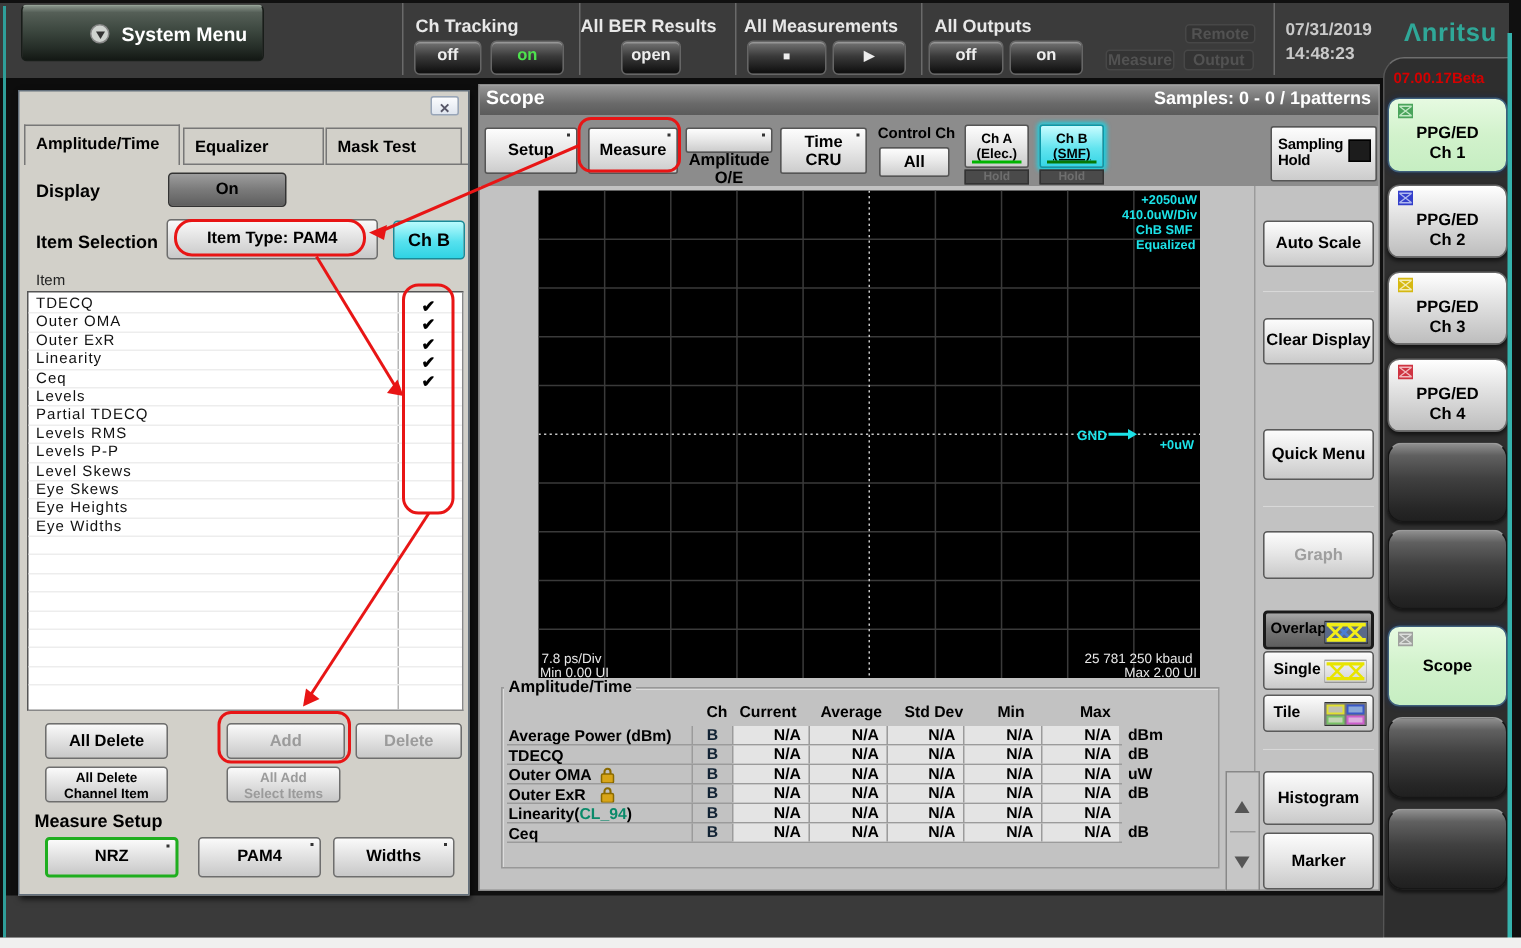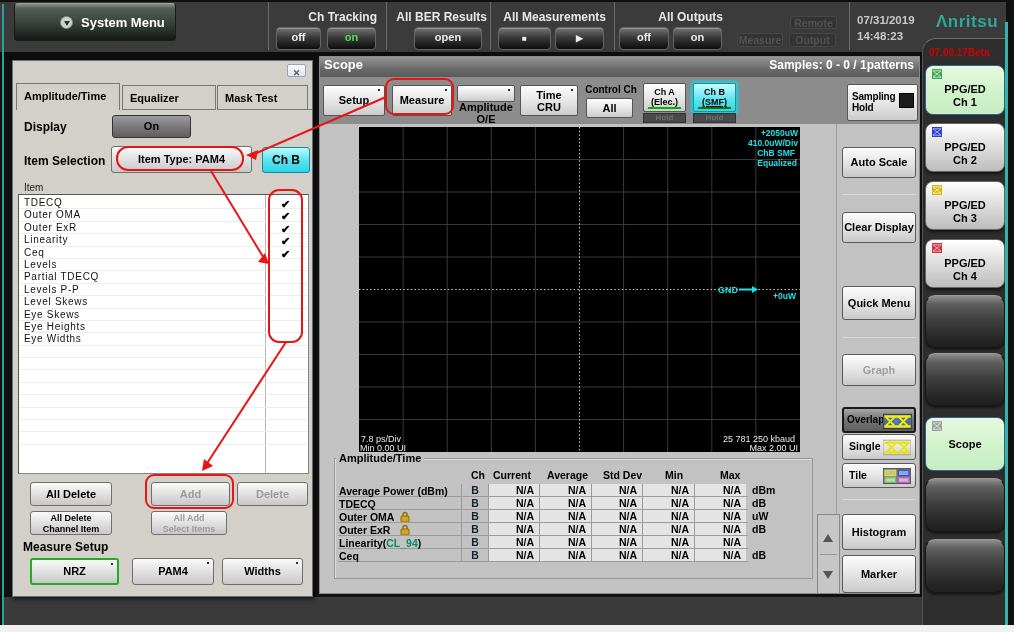--- a/index.html
+++ b/index.html
@@ -4,21 +4,21 @@
 <style>
 * { margin:0; padding:0; box-sizing:border-box; }
 html,body { width:1014px; height:632px; overflow:hidden; background:#101010; }
 body { font-family:"Liberation Sans", sans-serif; position:relative; }
 .abs { position:absolute; }
 
 
 #topbar { left:0; top:2px; width:1006px; height:50px; background:#3b3b3b; }
 #topstrip { left:0; top:52px; width:1006px; height:8px; background:#0d0d0d; }
 .vsep { position:absolute; top:2px; width:1px; height:48px; background:#6a6a6a; }
-.toplabel { position:absolute; top:10px; color:#e8e8e8; font-size:12px; font-weight:bold; text-align:right; }
+.toplabel { position:absolute; top:10px; color:#e8e8e8; font-size:12px; font-weight:bold; text-align:left; }
 .dbtn { position:absolute; height:23px; background:linear-gradient(#757575,#3a3a3a 45%,#111 95%); border:1px solid #666; border-radius:4px; color:#eee; font-size:11px; font-weight:bold; text-align:center; box-shadow:inset 0 1px 0 rgba(255,255,255,.25); }
 .dbtn span { position:relative; top:3px; }
 .gbtn { position:absolute; background:#343434; border:1px solid #474747; border-radius:3px; color:#525252; font-size:10.5px; font-weight:bold; text-align:center; overflow:hidden; }
 
 #sysmenu { left:14px; top:3px; width:162px; height:38px; border-radius:4px; background:linear-gradient(180deg,#87938a 0%,#555f57 12%,#39443c 50%,#252d27 78%,#131814 100%); border:1px solid #181d19; border-top-color:#96a398; color:#fff; font-size:13px; font-weight:bold; }
 #sysmenu .circ { position:absolute; left:45px; top:12px; width:13px; height:13px; border-radius:50%; background:#cfd3cf; border:1px solid #888; }
 #sysmenu .circ:after { content:""; position:absolute; left:2.5px; top:4px; border:3.5px solid transparent; border-top:5px solid #333; }
 #sysmenu .t { position:absolute; left:66px; top:11px; }
 
 
@@ -94,21 +94,21 @@
 <div class="abs" id="sysmenu">
     <div class="circ"></div>
     <div class="t">System Menu</div>
   </div>
 
 <div class="toplabel" style="left:277px;width:100px">Ch Tracking</div>
 <div class="dbtn" style="left:276px;top:27px;width:45px"><span>off</span></div>
 <div class="dbtn" style="left:327px;top:27px;width:49px;color:#4ee24e"><span>on</span></div>
 
 <div class="toplabel" style="left:387px;width:100px">All BER Results</div>
-<div class="dbtn" style="left:414px;top:27px;width:68px"><span>open</span></div>
+<div class="dbtn" style="left:414px;top:27px;width:40px"><span>open</span></div>
 
 <div class="toplabel" style="left:496px;width:110px">All Measurements</div>
 <div class="dbtn" style="left:498px;top:27px;width:53px"><span style="font-size:8px">■</span></div>
 <div class="dbtn" style="left:555px;top:27px;width:49px"><span style="font-size:9px">▶</span></div>
 
 <div class="toplabel" style="left:623px;width:100px">All Outputs</div>
 <div class="dbtn" style="left:619px;top:27px;width:50px"><span>off</span></div>
 <div class="dbtn" style="left:673px;top:27px;width:49px"><span>on</span></div>
 
 <div class="gbtn" style="left:790px;top:16px;width:47px;height:13px;line-height:12px">Remote</div>
@@ -187,20 +187,21 @@
   <div class="abs" id="list">
     <div id="vline"></div>
     <div style="height:2px"></div>
     <div class="li">TDECQ</div>
     <div class="li">Outer OMA</div>
     <div class="li">Outer ExR</div>
     <div class="li">Linearity</div>
     <div class="li">Ceq</div>
     <div class="li">Levels</div>
     <div class="li">Partial TDECQ</div>
+    <div class="li">Levels RMS</div>
     <div class="li">Levels P-P</div>
     <div class="li">Level Skews</div>
     <div class="li">Eye Skews</div>
     <div class="li">Eye Heights</div>
     <div class="li">Eye Widths</div>
     <div class="li"></div>
       <div class="li"></div>
       <div class="li"></div>
       <div class="li"></div>
     <div class="li"></div>

